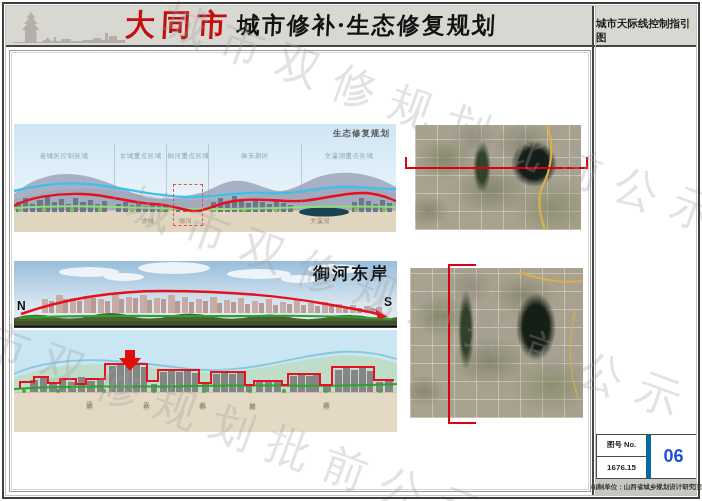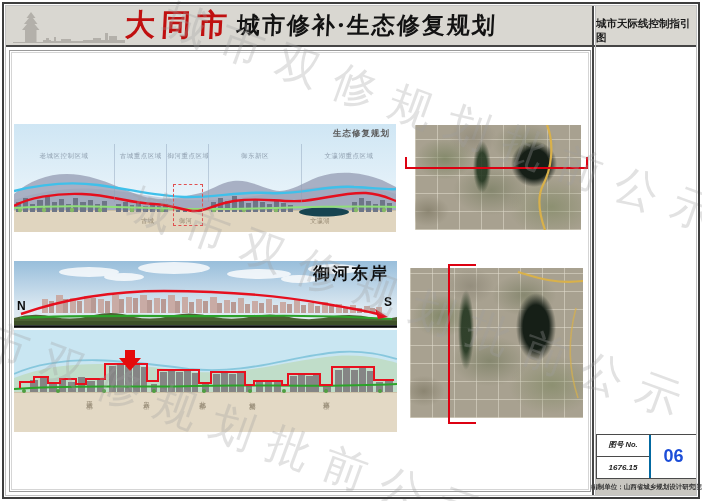--- a/index.html
+++ b/index.html
@@ -23,21 +23,21 @@
   .t-black{font-family:"DejaVu Serif","Liberation Serif",serif;font-weight:bold;font-size:23px;color:#121212;
         letter-spacing:2px;margin-left:4px;transform:skewX(-3deg);}
   .sheet-title-cell{position:absolute;left:596px;top:5px;width:101px;height:40px;background:#d9d7d1;
         display:flex;align-items:flex-end;justify-content:center;z-index:2;
         font-size:10.5px;font-weight:bold;color:#1a1a1a;letter-spacing:0px;}
   
   .legend-title{position:absolute;left:596px;top:57px;width:101px;text-align:center;
         font-size:13px;font-weight:bold;color:#222;letter-spacing:10px;text-indent:10px;z-index:2;}
   .titleblock{position:absolute;left:596px;top:434px;width:99px;height:43px;border:1px solid #4a4a4a;
         display:grid;grid-template-columns:54px 1fr;z-index:2;background:#fff;}
-  .tb-left{border-right:2px solid #0369a1;display:grid;grid-template-rows:1fr 1fr;font-style:italic;}
+  .tb-left{border-right:5px solid #0369a1;display:grid;grid-template-rows:1fr 1fr;}
   .tb-no{border-bottom:1px solid #4a4a4a;display:flex;align-items:center;justify-content:center;
         font-size:7.5px;font-weight:bold;color:#222;}
   .tb-date{display:flex;align-items:center;justify-content:center;font-size:8px;color:#222;font-weight:bold;}
   .tb-num{display:flex;align-items:center;justify-content:center;font-size:18px;font-weight:bold;color:#1d4ed8;}
   .credit{position:absolute;left:596px;top:478px;width:101px;height:16px;background:#c9c7c1;
         border-top:1px solid #4a4a4a;display:flex;align-items:center;justify-content:center;
         font-size:6.5px;font-weight:bold;color:#333;white-space:nowrap;z-index:2;}
   
   .panel{position:absolute;z-index:2;}
   #profile-panel{left:14px;top:124px;width:382px;height:108px;}

